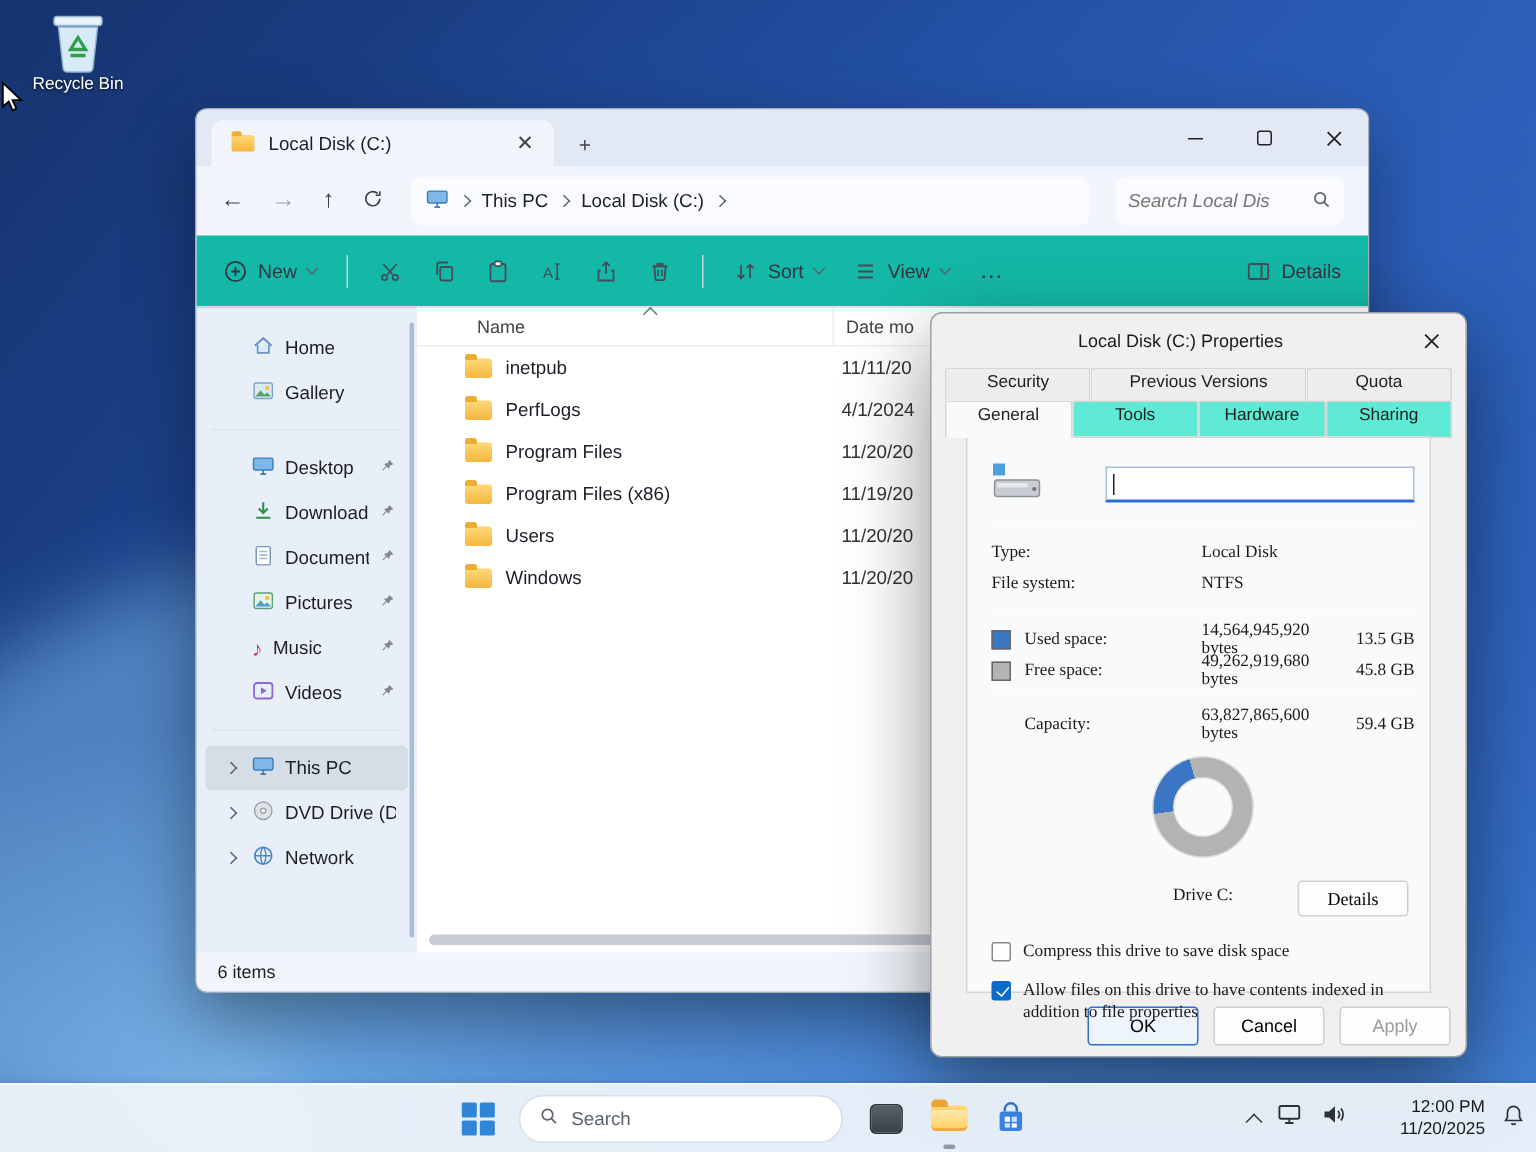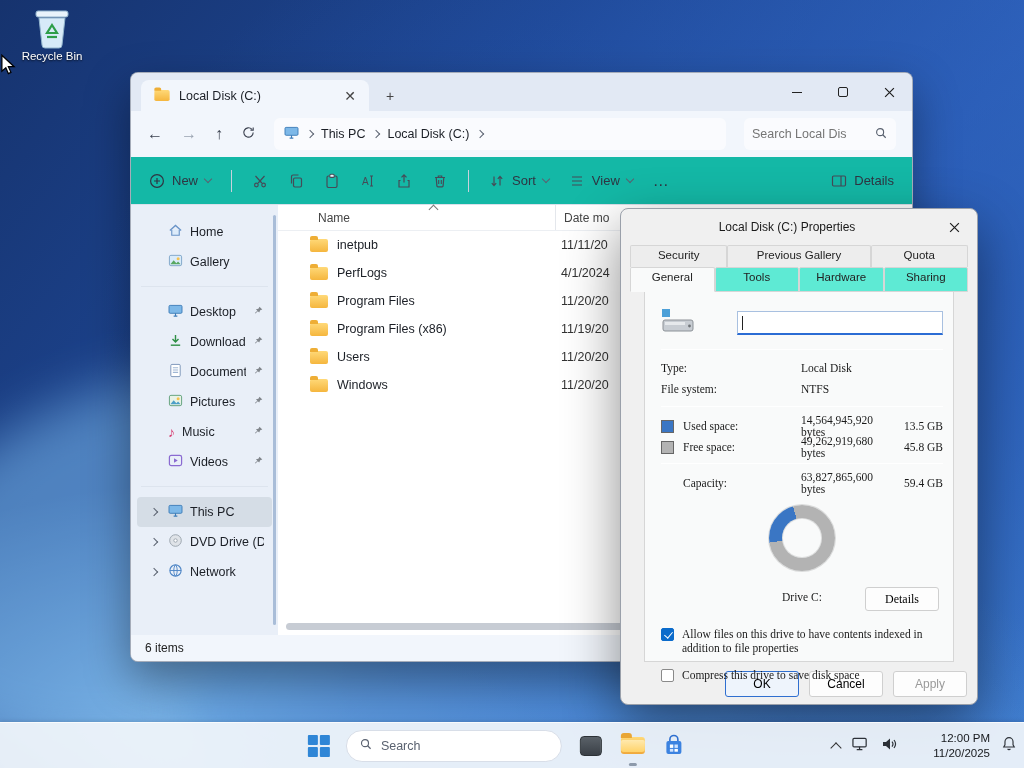--- a/index.html
+++ b/index.html
@@ -37,21 +37,21 @@
   .wc-min i{display:block;width:10px;height:1px;background:#222;}
   .wc-max i{display:block;width:10px;height:10px;border:1px solid #222;border-radius:2px;}
   .ex-nav{height:46px;display:flex;align-items:center;gap:18px;padding:0 16px;background:#f2f6fc;flex:0 0 auto;}
   .nav-glyph{font-size:16px;color:#3c4250;line-height:1;}
   .nav-glyph.dim{color:#9aa3b0;}
   .addr{flex:1;height:32px;background:rgba(255,255,255,.6);border-radius:6px;display:flex;align-items:center;
     gap:8px;padding:0 10px;font-size:12.5px;}
   .chev-r{width:6px;height:6px;border-right:1.4px solid #5a6270;border-bottom:1.4px solid #5a6270;transform:rotate(-45deg);flex:0 0 auto;}
   .chev-d{width:6px;height:6px;border-right:1.4px solid #5a6270;border-bottom:1.4px solid #5a6270;transform:rotate(45deg);margin-top:-3px;}
   .searchbox{width:152px;height:32px;background:rgba(255,255,255,.6);border-radius:6px;display:flex;align-items:center;padding:0 8px;}
-  .searchbox input{flex:1;border:none;outline:none;background:transparent;font-size:12.5px;color:#333;width:100px;font-family:inherit;}
+  .searchbox input{flex:1;border:none;outline:none;background:transparent;font-size:12.5px;color:#333;width:100px;font-family:inherit;font-style:italic;}
   .ex-toolbar{height:48px;display:flex;align-items:center;gap:20px;padding:0 18px;background:#14b8a6;
     border-bottom:1px solid #d9e0ea;flex:0 0 auto;}
   .tb-btn{display:flex;align-items:center;gap:7px;color:#2f3542;}
   .tb-divider{width:1px;height:22px;background:#c9d1dc;}
   .tb-spacer{flex:1;}
   .ico16 svg{display:block;}
   .ex-body{flex:1;display:flex;min-height:0;}
   .ex-sidebar{width:147px;position:relative;padding-top:12px;flex:0 0 auto;}
   .ex-sidebar::after{content:"";position:absolute;right:2px;top:10px;bottom:10px;width:3px;border-radius:2px;background:#a9bdd8;}
   .sb-item{height:30px;display:flex;align-items:center;gap:7px;padding:0 8px 0 10px;margin:0 6px;border-radius:4px;font-size:12.5px;}
@@ -483,21 +483,21 @@
     <span class="t">Local Disk (C:) Properties</span>
     <span class="dlg-close">
       <svg width="11" height="11" viewBox="0 0 10 10">
           <path d="M1 1l8 8M9 1l-8 8" stroke="#222" stroke-width="1.1"></path>
         </svg>
     </span>
   </div>
   <div class="tabs">
     <div class="tab-row tabs-back">
       <div class="tab">Security</div>
-      <div class="tab" style="flex:1.5">Previous Gallery</div>
+      <div class="tab" style="flex:1.5">Previous Versions</div>
       <div class="tab">Quota</div>
     </div>
     <div class="tab-row tabs-front">
       <div class="tab active">General</div>
       <div class="tab">Tools</div>
       <div class="tab">Hardware</div>
       <div class="tab">Sharing</div>
     </div>
   </div>
 
@@ -546,26 +546,26 @@
       <span class="gb">59.4 GB</span>
     </div>
     <div class="chart-zone">
       <div class="donut" style="background: conic-gradient(from 262deg, rgb(58, 118, 196) 0deg, rgb(58, 118, 196) 82.08deg, rgb(179, 179, 179) 82.08deg, rgb(179, 179, 179) 360deg);"></div>
     </div>
     <div class="drive-row">
       <span>Drive C:</span>
       <button class="btn details-btn">Details</button>
     </div>
     <div class="chk-row">
+      <span class="chk"></span>
+      <span>Compress this drive to save disk space</span>
+    </div>
+    <div class="chk-row">
       <span class="chk checked"></span>
       <span>Allow files on this drive to have contents indexed in addition to file properties</span>
-    </div>
-    <div class="chk-row">
-      <span class="chk"></span>
-      <span>Compress this drive to save disk space</span>
     </div>
   </div>
 
   <div class="dlg-buttons">
     <button class="btn btn-ok">OK</button>
     <button class="btn">Cancel</button>
     <button class="btn btn-apply">Apply</button>
   </div>
 </div>
 

